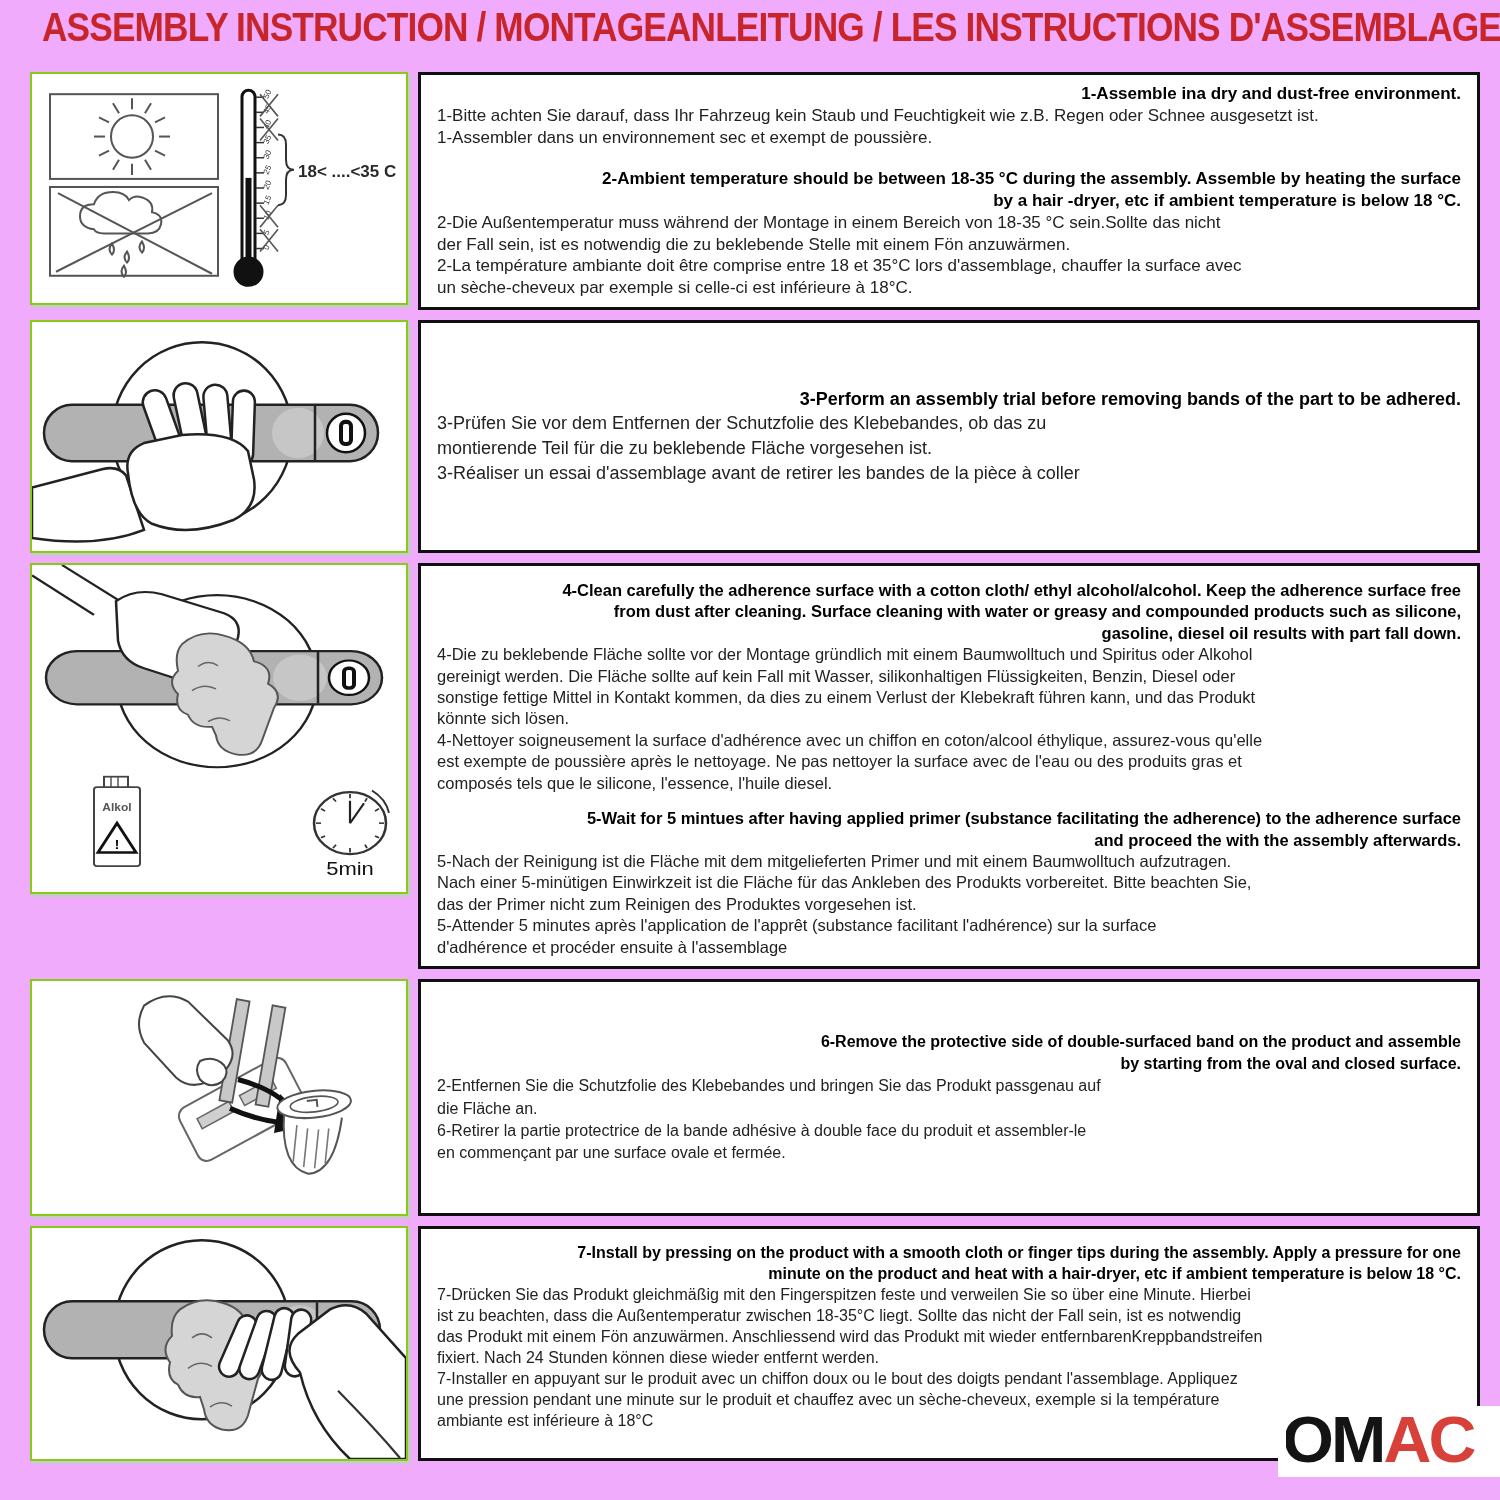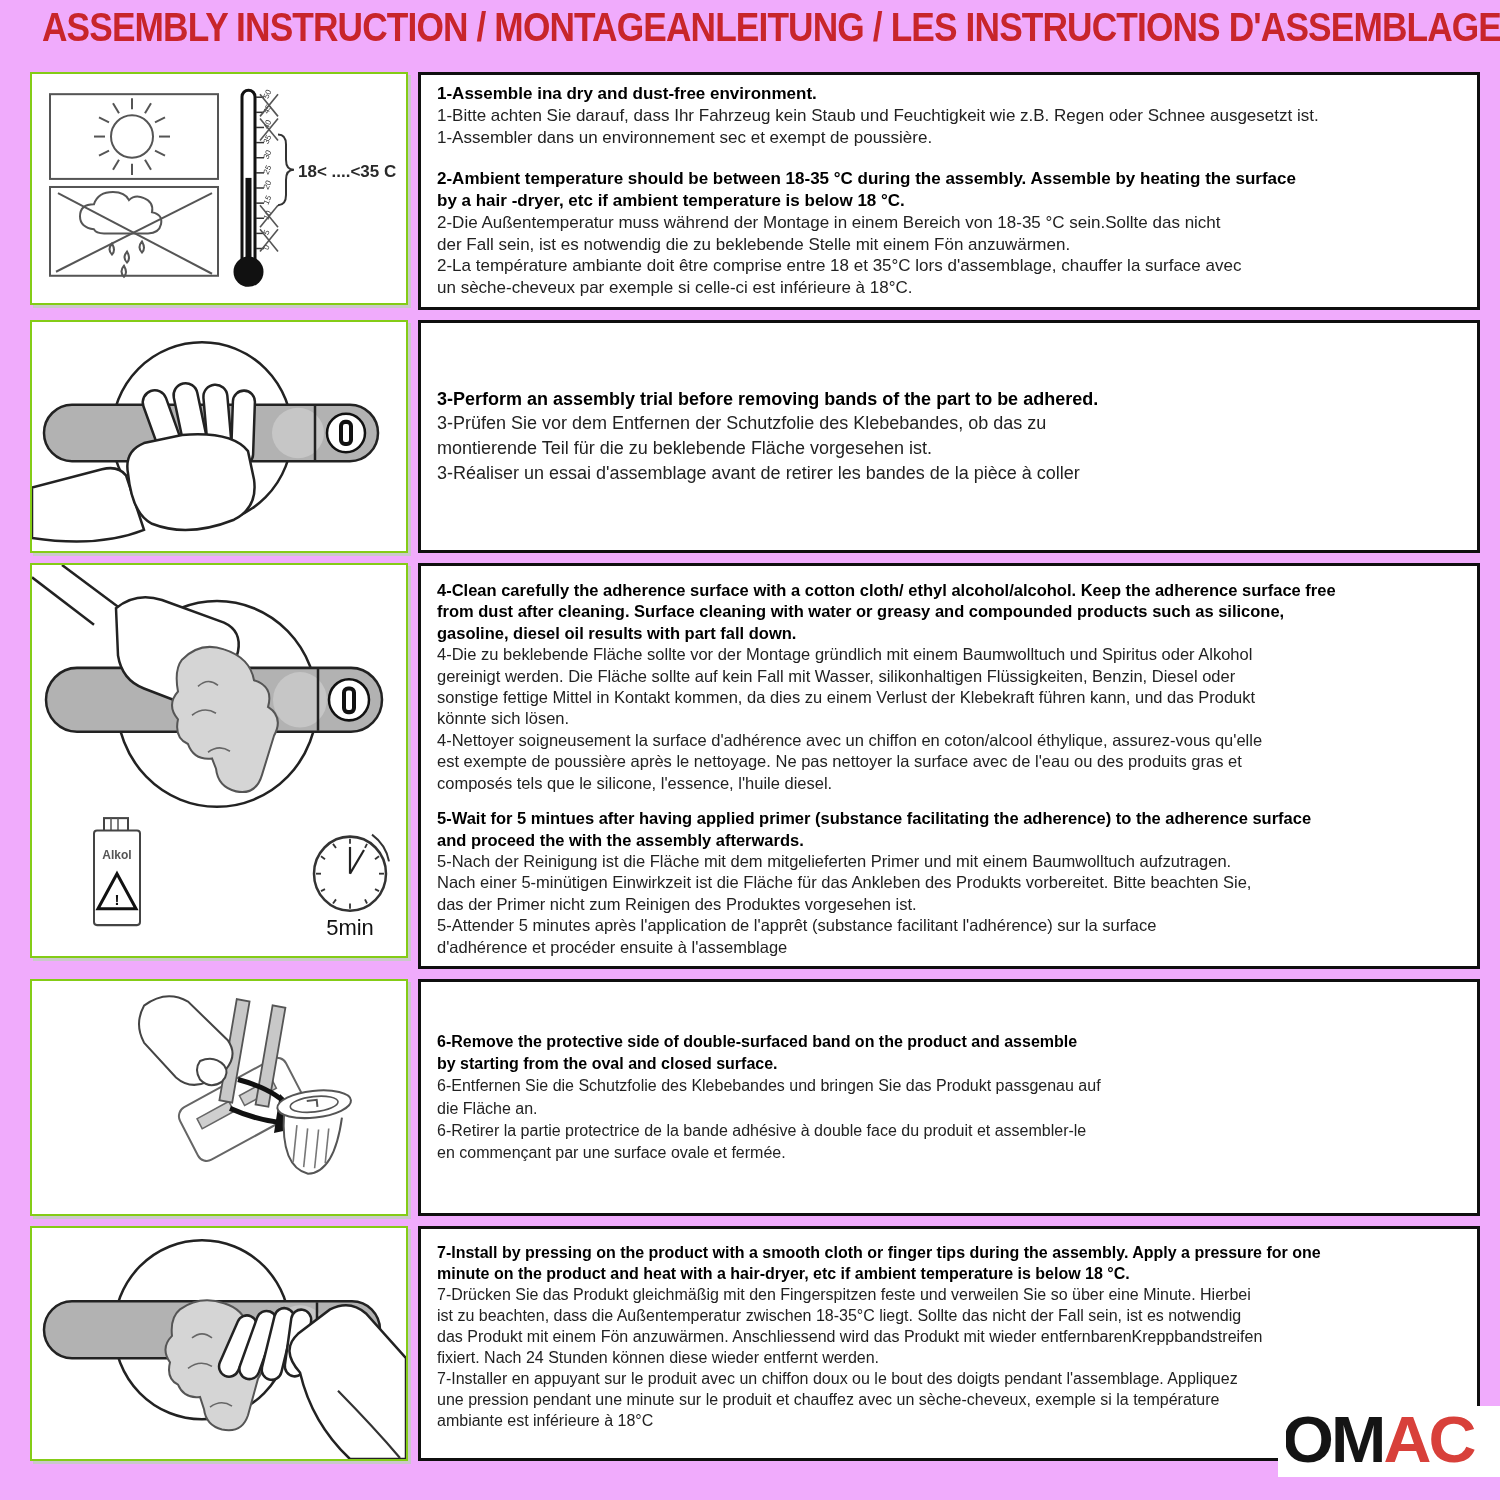--- a/index.html
+++ b/index.html
@@ -8,25 +8,25 @@
   .title{position:absolute;left:42px;top:4px;font-size:41px;font-weight:bold;color:#c8252b;
          white-space:nowrap;letter-spacing:-1px;transform:scaleX(.86);transform-origin:left top;}
   .rows{position:absolute;top:72px;left:30px;width:1450px;}
   .row{display:flex;gap:10px;margin-bottom:10px;}
   .illus{width:378px;min-width:378px;border:2px solid #84cc16;background:#fff;
          box-sizing:border-box;box-shadow:3px 3px 0 #c9c9c9;}
   .illus svg{display:block;width:100%;height:100%;}
   .tbox{flex:1;border:3px solid #0f0f0f;background:#fff;box-sizing:border-box;
         padding:8px 16px;overflow:hidden;}
   .tbox p{margin:0;white-space:pre-line;}
-  .tbox p.b{font-weight:bold;color:#000;}
+  .tbox p.b{font-weight:bold;color:#000;text-align:right;}
   .tbox p.gap{margin-top:20px;}
   .r1{height:233px;}
   .r2{height:233px;}
-  .r3{height:395px;}
+  .r3{height:331px;}
   .r4{height:237px;}
   .r5{height:235px;}
   .t1{font-size:17px;line-height:1.28;}
   .t2{font-size:18px;line-height:1.38;display:flex;flex-direction:column;justify-content:center;}
   .t3{font-size:16.5px;line-height:1.3;padding-top:14px;}
   .t3 p.gap{margin-top:14px;}
   .t4{font-size:16px;line-height:1.4;display:flex;flex-direction:column;justify-content:center;}
   .t5{font-size:16px;line-height:1.31;padding-top:14px;}
   
   .ln{fill:none;stroke:#555;stroke-width:2;}
@@ -277,21 +277,21 @@
               <ellipse cx="279" cy="120" rx="37" ry="13" fill="#fff" stroke="#555" stroke-width="2"></ellipse>
               <ellipse cx="279" cy="120" rx="24" ry="7.5" fill="none" stroke="#555" stroke-width="1.6"></ellipse>
               <path d="M272,116 l10,0 l0,7" fill="none" stroke="#555" stroke-width="2"></path>
             </g>
           </g>
         </svg>
       </div>
       <div class="tbox t4">
           <p class="b">6-Remove the protective side of double-surfaced band on the product and assemble
 by starting from the oval and closed surface.</p>
-          <p class="">6-Entfernen Sie die Schutzfolie des Klebebandes und bringen Sie das Produkt passgenau auf
+          <p class="">2-Entfernen Sie die Schutzfolie des Klebebandes und bringen Sie das Produkt passgenau auf
 die Fläche an.</p>
           <p class="">6-Retirer la partie protectrice de la bande adhésive à double face du produit et assembler-le
 en commençant par une surface ovale et fermée.</p>
         </div>
     </div>
 
     <div class="row">
       <div class="illus r5">
         <svg viewBox="0 0 374 227" preserveAspectRatio="none">
           <circle class="white" cx="170" cy="100" r="88"></circle>

